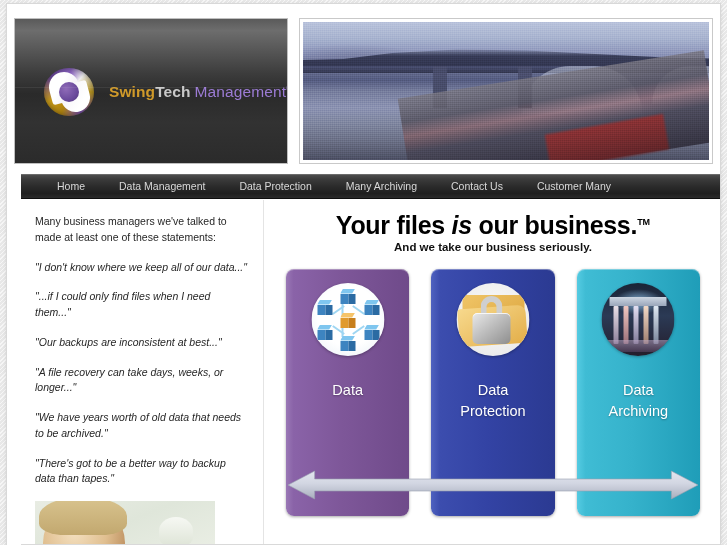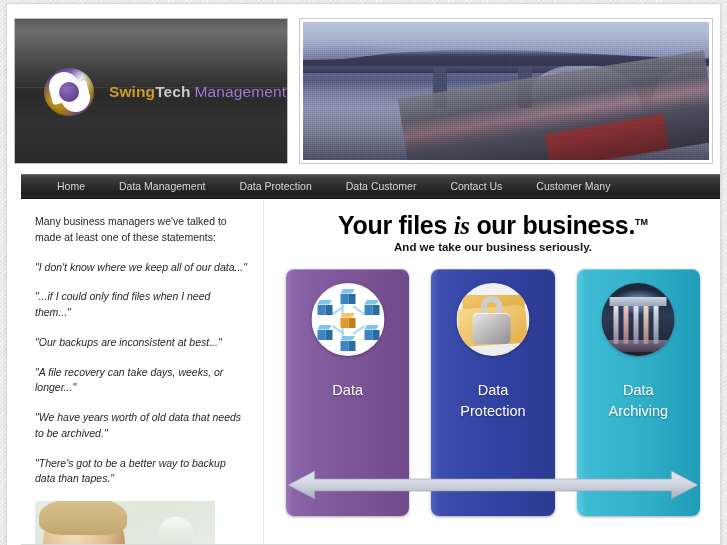--- a/index.html
+++ b/index.html
@@ -266,21 +266,21 @@
   }
   #headline {
     text-align: center;
     font-size: 25px;
     font-weight: 700;
     color: #000;
     letter-spacing: -0.3px;
     line-height: 1.1;
     white-space: nowrap;
   }
-  #headline .em { font-style: italic; font-family: Liberation Serif, serif; }
+  #headline .em { font-style: italic; }
   #headline .tm { font-size: 9px; font-weight: 700; vertical-align: super; letter-spacing: 0; }
   #subhead {
     text-align: center;
     font-size: 11.5px;
     font-weight: 700;
     color: #111;
     margin-top: 1px;
   }
 
   #pillars {
@@ -431,21 +431,21 @@
         <div class="redroof"></div>
         <div class="noise"></div>
       </div>
     </div>
   </div>
 
   <div id="nav">
     <a class="nav-item">Home</a>
     <a class="nav-item">Data Management</a>
     <a class="nav-item">Data Protection</a>
-    <a class="nav-item">Data Customer</a>
+    <a class="nav-item">Many Archiving</a>
     <a class="nav-item">Contact Us</a>
     <a class="nav-item">Customer Many</a>
   </div>
 
   <div id="content">
 
     <div id="sidebar">
       <p>Many business managers we've talked to made at least one of these statements:</p>
       <p class="quote">"I don't know where we keep all of our data..."</p>
       <p class="quote">"...if I could only find files when I need them..."</p>

